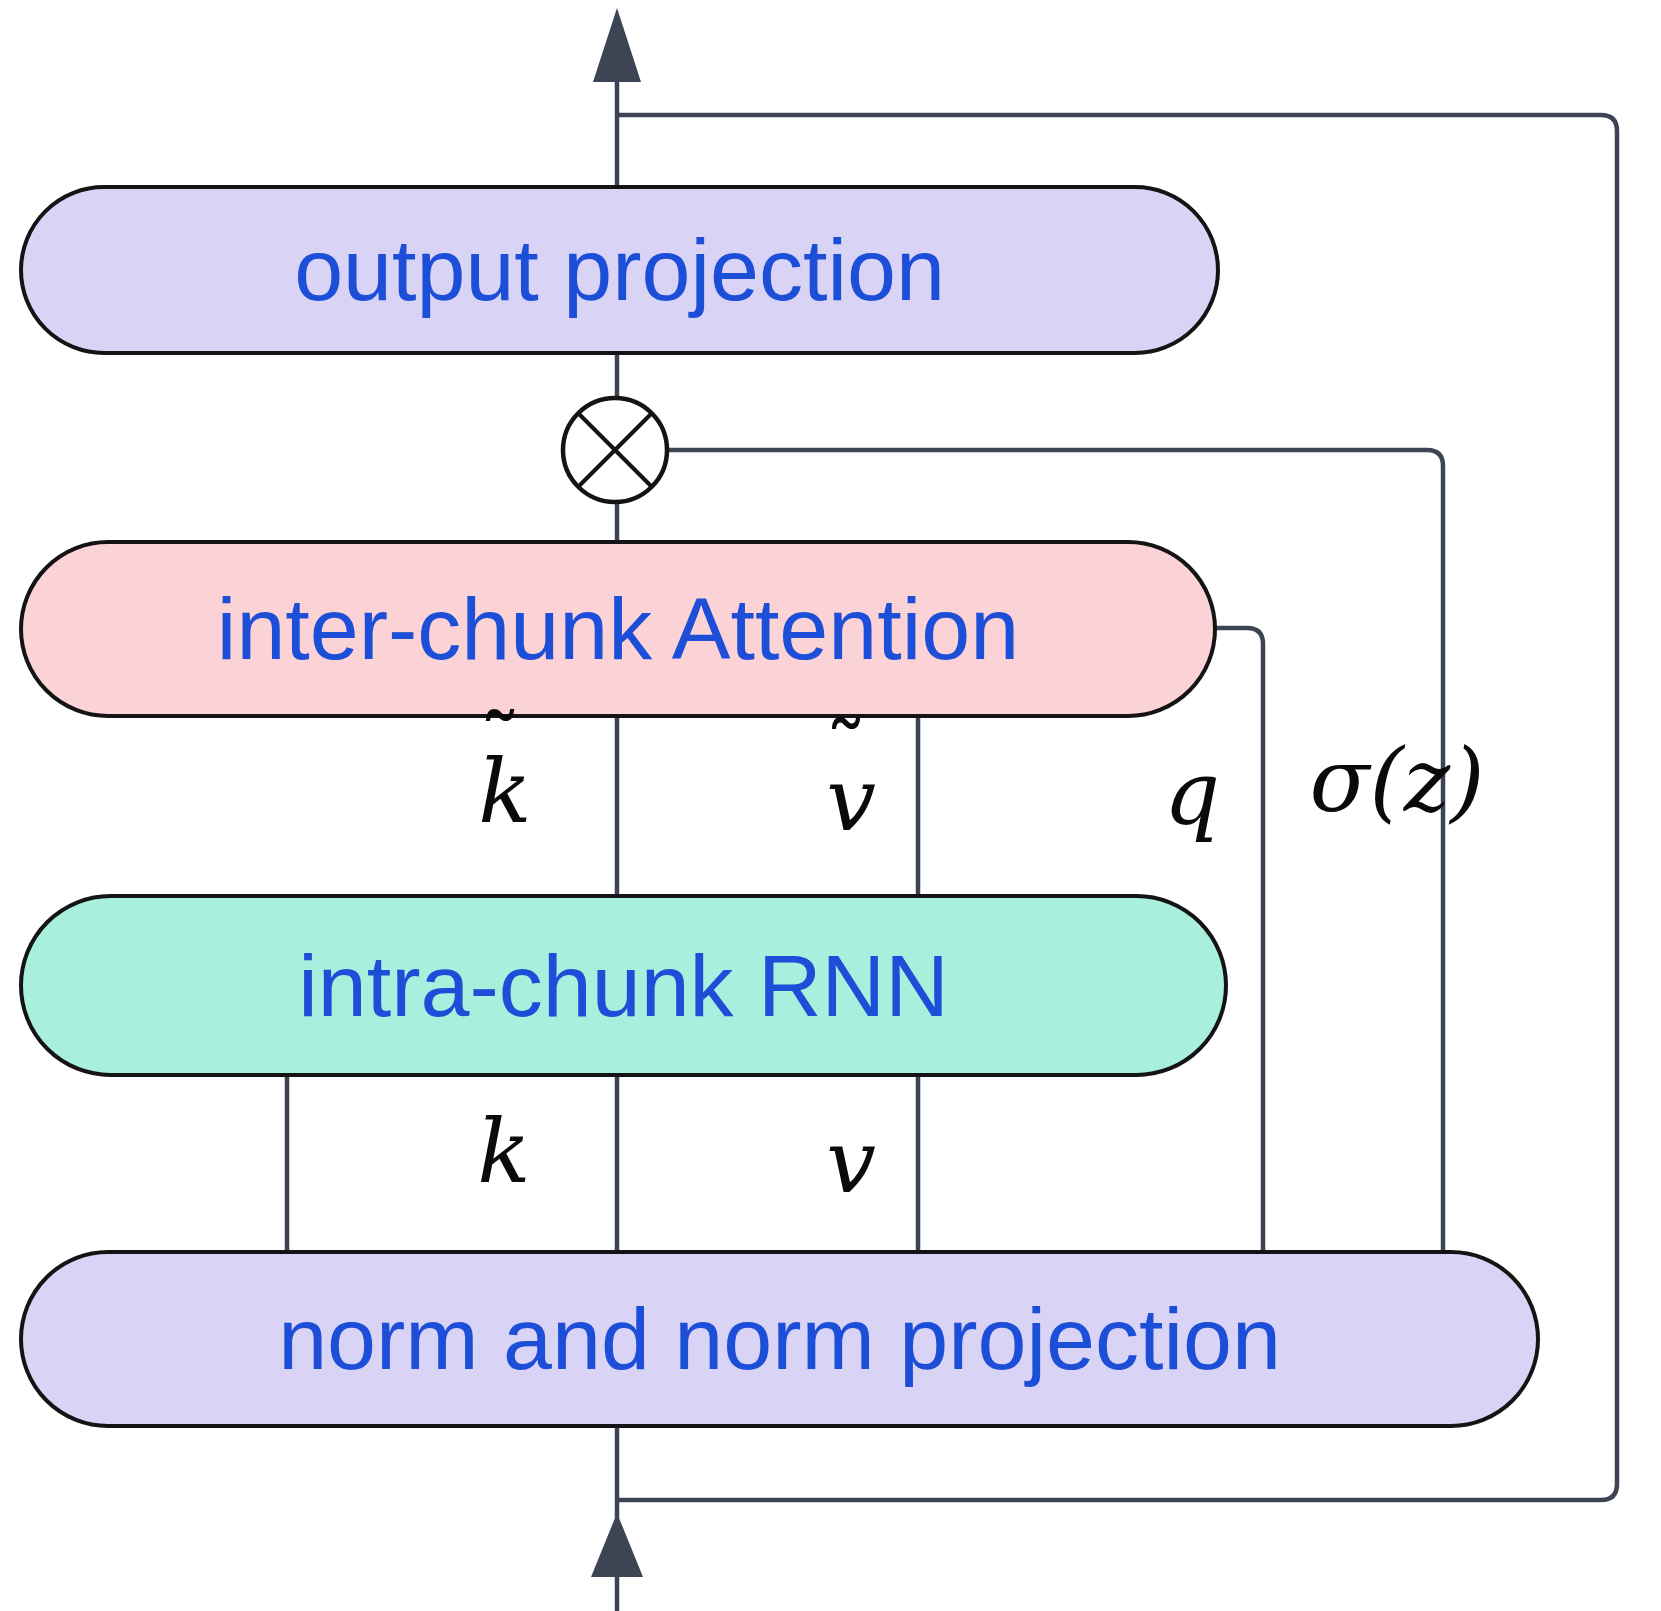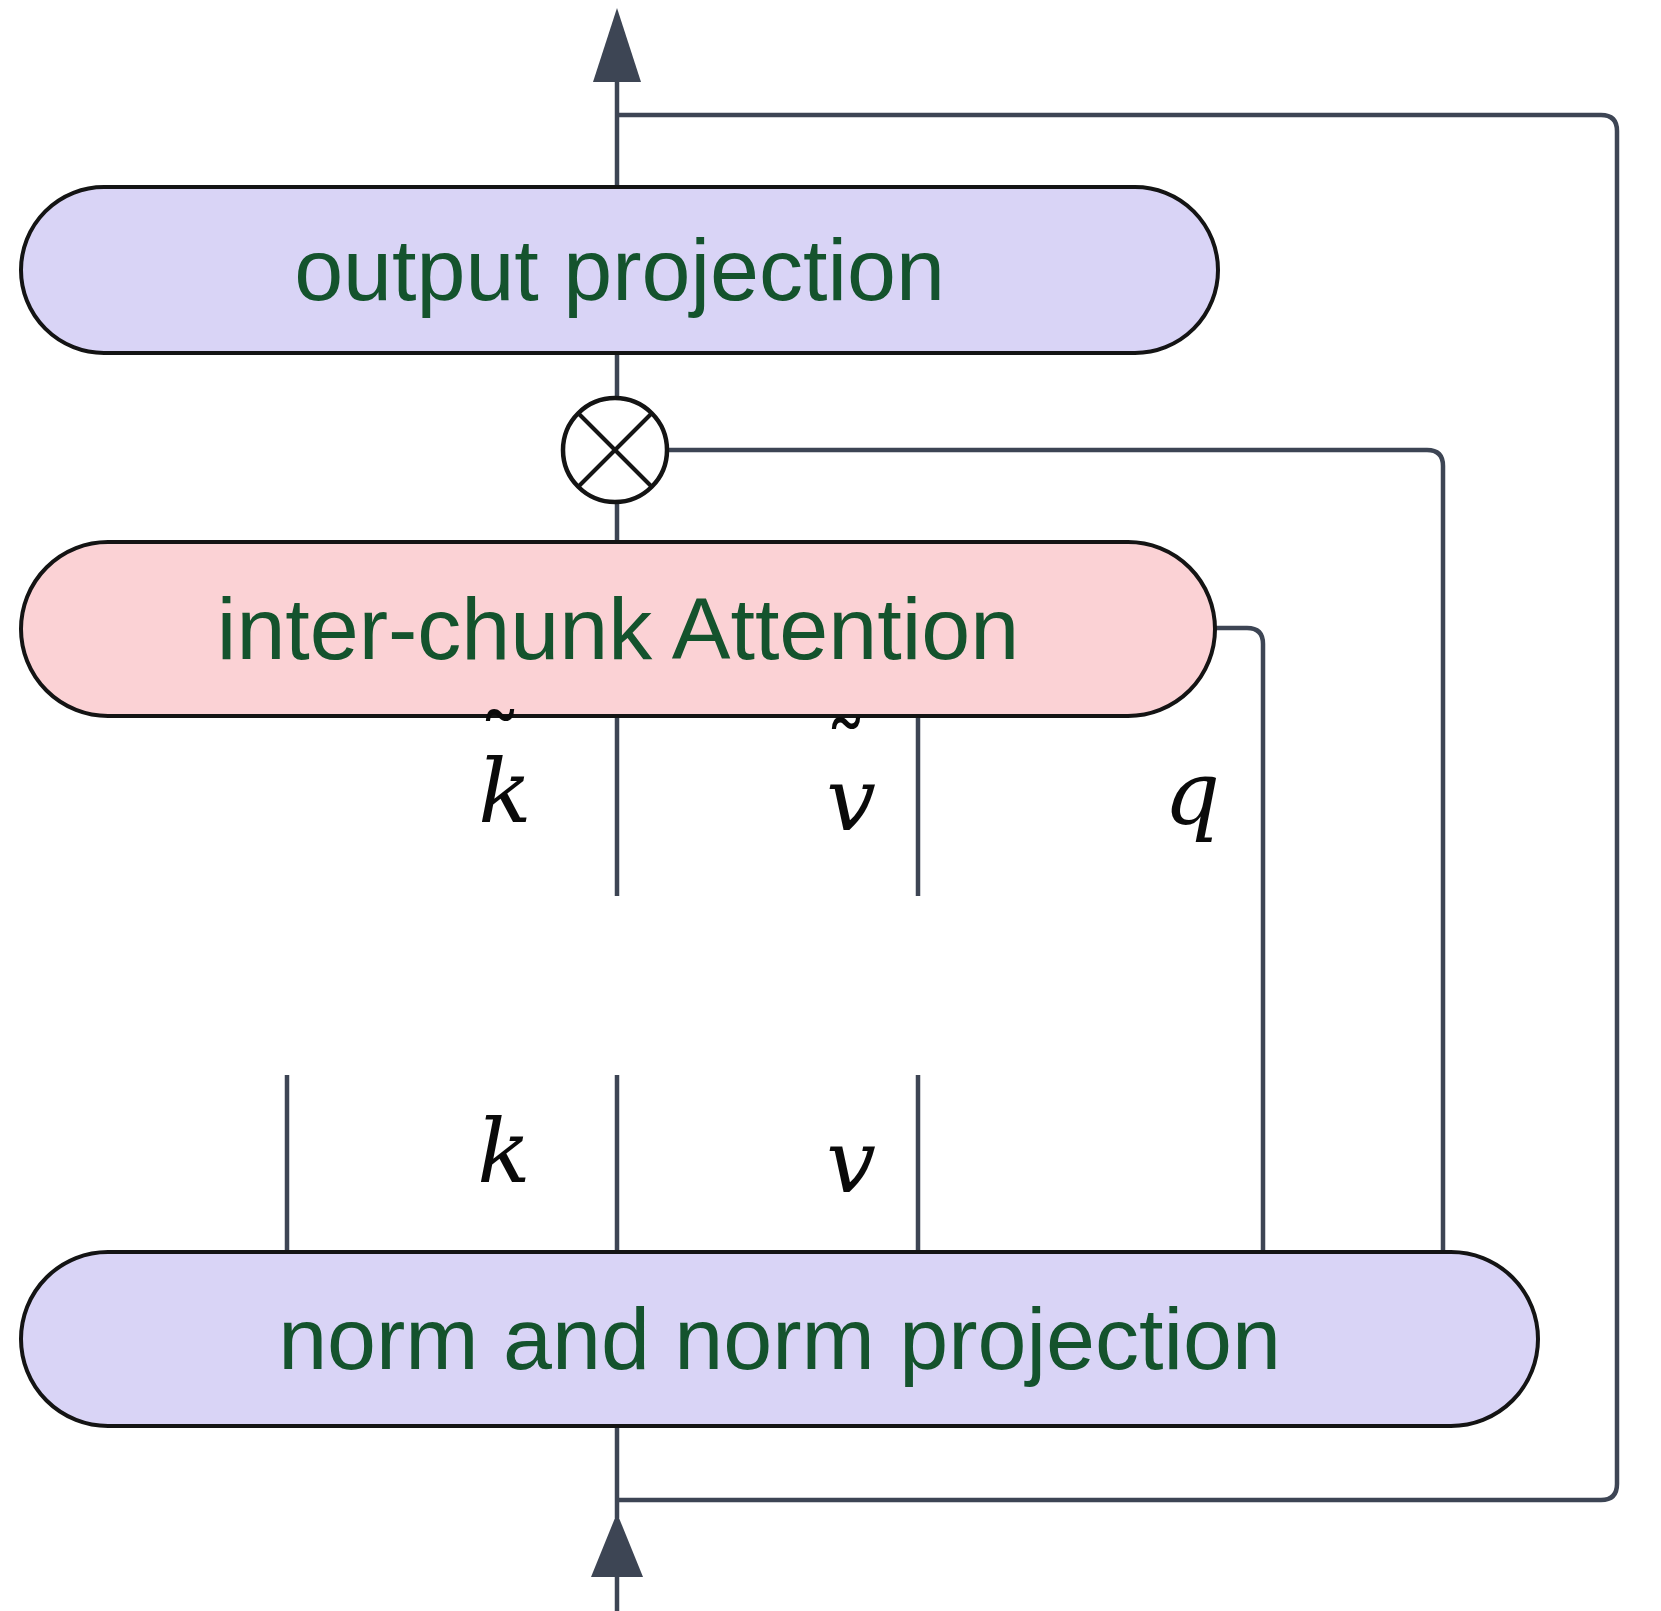--- a/index.html
+++ b/index.html
@@ -11,21 +11,21 @@
     font-family:"Liberation Sans", sans-serif;
   }
   #wires{position:absolute;left:0;top:0;width:1661px;height:1611px;}
 
   .box{
     position:absolute;
     box-sizing:border-box;
     border:4px solid #141414;
     display:flex;align-items:center;justify-content:center;
     font-size:88px;
-    color:#14532d;
+    color:#1d4ed8;
     letter-spacing:0px;
     white-space:nowrap;
   }
   .box-output     {left:19px;  top:185px;  width:1201px; height:170px; border-radius:85px;}
   .box-attention  {left:19px;  top:540px;  width:1198px; height:178px; border-radius:89px;text-align:right;}
   .box-rnn        {left:19px;  top:894px;  width:1209px; height:183px; border-radius:92px;}
   .box-norm       {left:19px;  top:1250px; width:1521px; height:178px; border-radius:89px;}
 
   .mathlabel{
     position:absolute;
@@ -92,32 +92,36 @@
   </svg>
 
   <div class="box box-output" style="background: rgb(217, 212, 246);">
     <span>output projection</span>
   </div>
 
   <div class="box box-attention" style="background: rgb(251, 210, 213);">
     <span>inter-chunk Attention</span>
   </div>
 
+  <div class="box box-rnn" style="background: rgb(169, 239, 222);">
+    <span>intra-chunk RNN</span>
+  </div>
 
   <div class="box box-norm" style="background: rgb(217, 212, 246);">
     <span>norm and norm projection</span>
   </div>
 
   <span class="accent lbl-k-tilde-acc">˜</span>
   <span class="mathlabel lbl-k-tilde">k</span>
 
   <span class="accent lbl-v-tilde-acc">˜</span>
   <span class="mathlabel lbl-v-tilde">v</span>
 
   <span class="mathlabel lbl-q">q</span>
 
+  <span class="mathlabel lbl-sigma-z">σ(z)</span>
 
 
   <span class="mathlabel lbl-k">k</span>
 
   <span class="mathlabel lbl-v">v</span>
 
 </div>
 
 </body></html>

